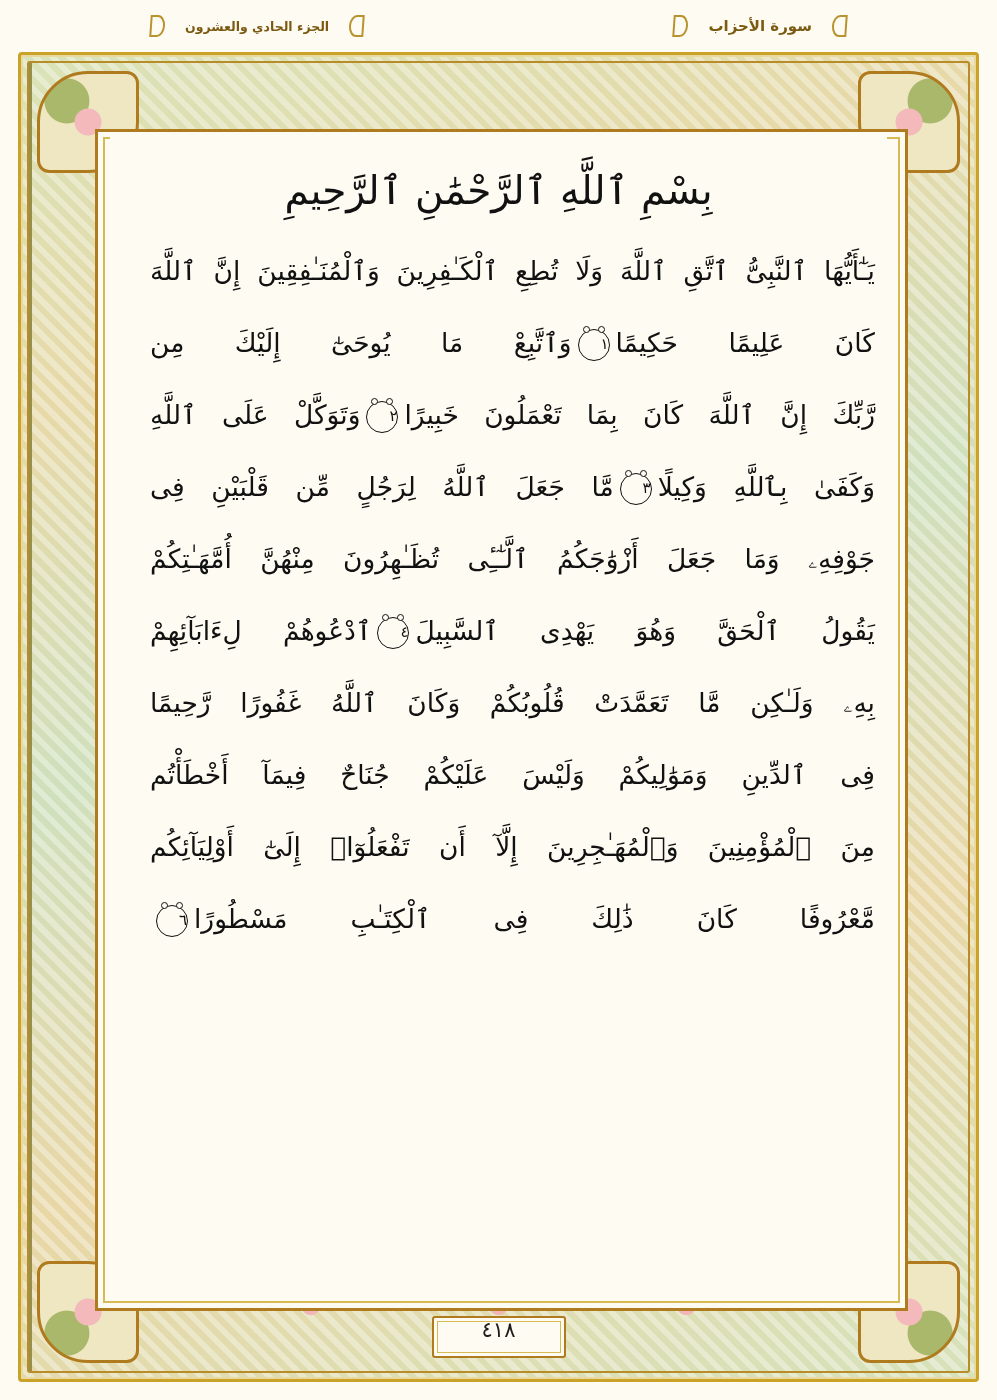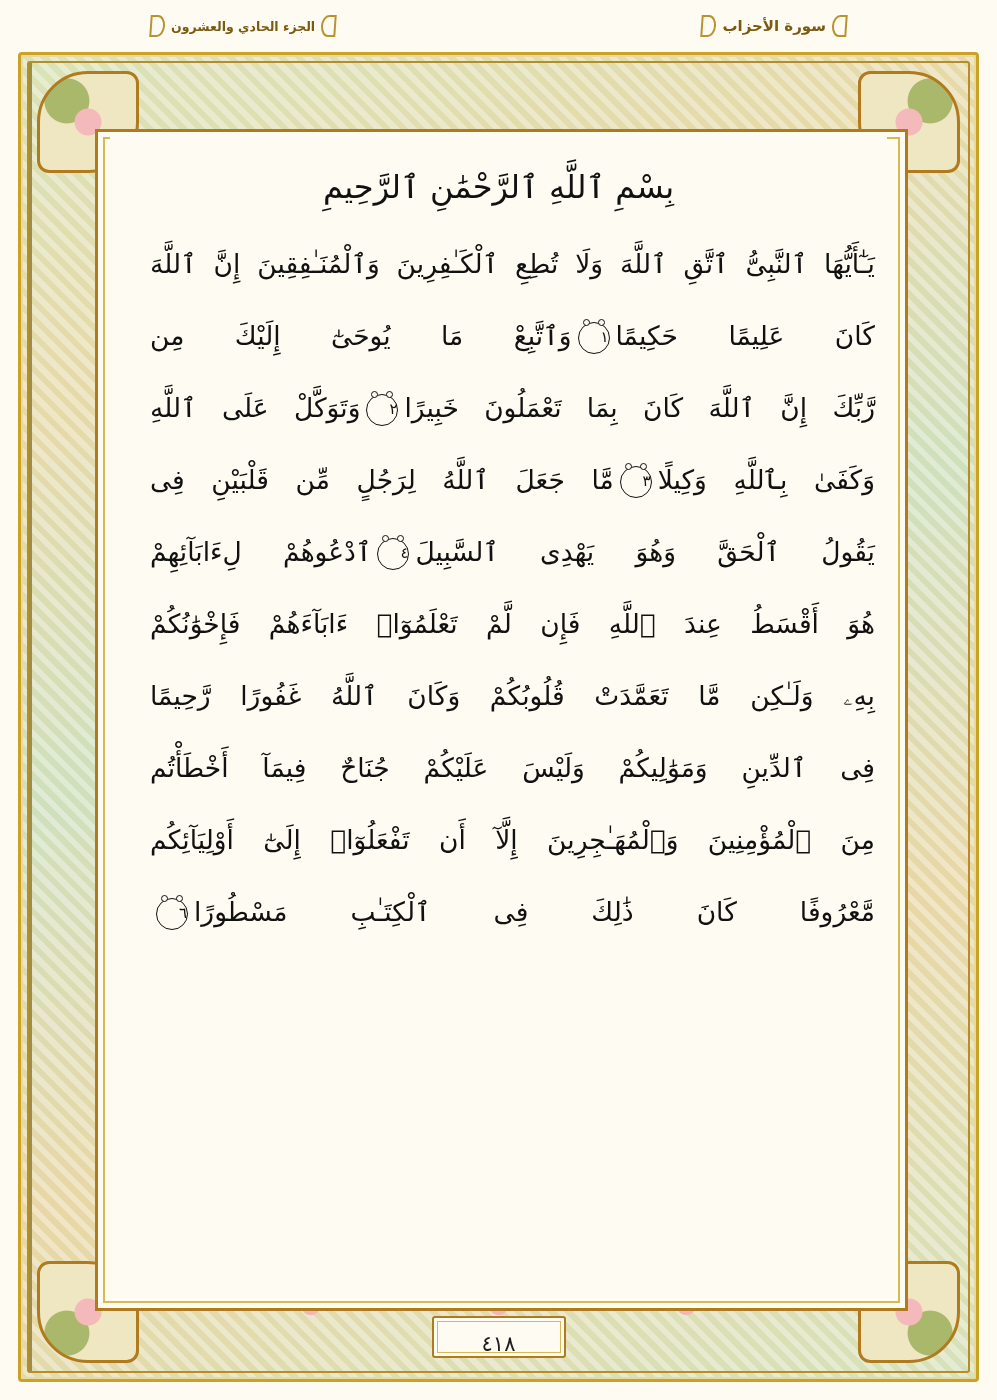--- a/index.html
+++ b/index.html
@@ -24,21 +24,21 @@
     display: flex;
     align-items: center;
     justify-content: space-between;
     padding: 0 150px;
     box-sizing: border-box;
     direction: rtl;
   }
   .header-chip {
     display: flex;
     align-items: center;
-    gap: 6px;
+    gap: 20px;
     color: #7b5a12;
     font-size: 15px;
     font-weight: bold;
     white-space: nowrap;
   }
   .header-chip.small { font-size: 12.5px; }
   .chip-orn {
     display: inline-block;
     width: 11px;
     height: 18px;
@@ -123,21 +123,21 @@
     width: 777px;
     height: 1150px;
     background: #fdfbf2;
     direction: rtl;
     text-align: center;
     padding: 18px 8px 0 8px;
     box-sizing: border-box;
   }
   .basmala {
     font-family: "DejaVu Sans", "Liberation Sans", sans-serif;
-    font-size: 32px;
+    font-size: 39px;
     color: #111;
     margin: 14px 0 22px 0;
     letter-spacing: 0.5px;
   }
   .aya-line {
     font-family: "DejaVu Sans", "Liberation Sans", sans-serif;
     font-size: 26.5px;
     line-height: 72px;
     color: #111;
     white-space: nowrap;
@@ -178,21 +178,21 @@
     position: absolute;
     bottom: 42px;
     left: 50%;
     transform: translateX(-50%);
     width: 130px;
     height: 38px;
     background: #fdfbf2;
     border: 2px solid #b07b1e;
     border-radius: 3px;
     display: flex;
-    align-items: flex-end;
+    align-items: flex-start;
     justify-content: center;
     color: #1d1d1d;
     font-size: 21px;
     letter-spacing: 1px;
     box-shadow: inset 0 0 0 3px #fdfbf2, inset 0 0 0 4px #d8ba55;
   }
 </style>
 </head>
 <body>
 
@@ -232,22 +232,22 @@
   <div class="frame-band"></div>
 </div>
 
 <div class="mushaf-page">
   <div class="basmala">بِسْمِ ٱللَّهِ ٱلرَّحْمَٰنِ ٱلرَّحِيمِ</div>
   <div id="lines-host">
       <div class="aya-line"><span>يَـٰٓأَيُّهَا ٱلنَّبِىُّ ٱتَّقِ ٱللَّهَ وَلَا تُطِعِ ٱلْكَـٰفِرِينَ وَٱلْمُنَـٰفِقِينَ إِنَّ ٱللَّهَ</span></div>
       <div class="aya-line"><span>كَانَ عَلِيمًا حَكِيمًا</span><span class="aya-mark">١</span><span>وَٱتَّبِعْ مَا يُوحَىٰٓ إِلَيْكَ مِن</span></div>
       <div class="aya-line"><span>رَّبِّكَ إِنَّ ٱللَّهَ كَانَ بِمَا تَعْمَلُونَ خَبِيرًا</span><span class="aya-mark">٢</span><span>وَتَوَكَّلْ عَلَى ٱللَّهِ</span></div>
       <div class="aya-line"><span>وَكَفَىٰ بِٱللَّهِ وَكِيلًا</span><span class="aya-mark">٣</span><span>مَّا جَعَلَ ٱللَّهُ لِرَجُلٍ مِّن قَلْبَيْنِ فِى</span></div>
+      <div class="aya-line"><span>جَوْفِهِۦ وَمَا جَعَلَ أَزْوَٰجَكُمُ ٱلَّـٰٓـِٔى تُظَـٰهِرُونَ مِنْهُنَّ أُمَّهَـٰتِكُمْ</span></div>
       <div class="aya-line"><span>يَقُولُ ٱلْحَقَّ وَهُوَ يَهْدِى ٱلسَّبِيلَ</span><span class="aya-mark">٤</span><span>ٱدْعُوهُمْ لِءَابَآئِهِمْ</span></div>
-      <div class="aya-line"><span>هُوَ أَقْسَطُ عِندَ ٱللَّهِ فَإِن لَّمْ تَعْلَمُوٓا۟ ءَابَآءَهُمْ فَإِخْوَٰنُكُمْ</span></div>
       <div class="aya-line"><span>بِهِۦ وَلَـٰكِن مَّا تَعَمَّدَتْ قُلُوبُكُمْ وَكَانَ ٱللَّهُ غَفُورًا رَّحِيمًا</span></div>
       <div class="aya-line"><span>فِى ٱلدِّينِ وَمَوَٰلِيكُمْ وَلَيْسَ عَلَيْكُمْ جُنَاحٌ فِيمَآ أَخْطَأْتُم</span></div>
       <div class="aya-line"><span>مِنَ ٱلْمُؤْمِنِينَ وَٱلْمُهَـٰجِرِينَ إِلَّآ أَن تَفْعَلُوٓا۟ إِلَىٰٓ أَوْلِيَآئِكُم</span></div>
       <div class="aya-line"><span>مَّعْرُوفًا كَانَ ذَٰلِكَ فِى ٱلْكِتَـٰبِ مَسْطُورًا</span><span class="aya-mark">٦</span></div>
     </div>
 </div>
 
 <div class="page-number-badge">
   <span>٤١٨</span>
 </div>

